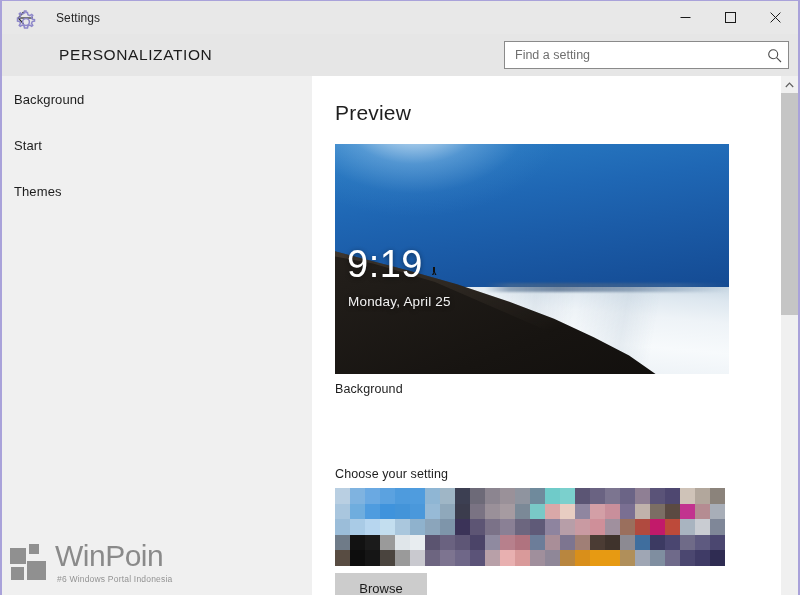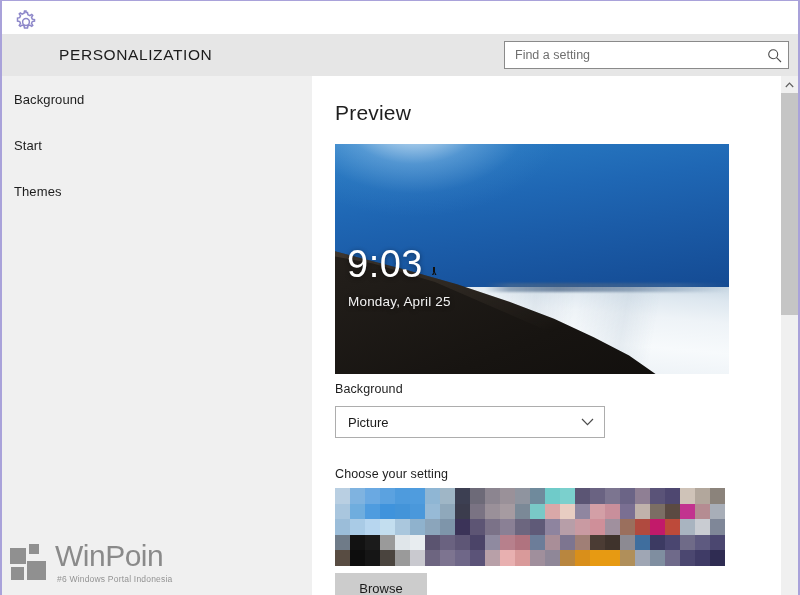--- a/index.html
+++ b/index.html
@@ -393,20 +393,47 @@
     letter-spacing: .2px;
     margin-top: 3px;
     margin-left: 2px;
   }
 </style>
 </head>
 <body>
 
 <div class="window">
 
+  <div class="titlebar">
+    <div class="back-btn">
+      <svg width="17" height="14" viewBox="0 0 17 14" aria-hidden="true">
+        <path d="M6.6 1 L1.2 7 L6.6 13" fill="none" stroke="currentColor" stroke-width="1.2"></path>
+        <path d="M1.4 7 H16" fill="none" stroke="currentColor" stroke-width="1.2"></path>
+      </svg>
+    </div>
+    <div class="title-text">Settings</div>
+
+    <div class="caption-btns">
+      <div class="cap-btn">
+        <svg width="11" height="11" viewBox="0 0 11 11" aria-hidden="true">
+          <path d="M0.5 5.5 H10.5" stroke="currentColor" stroke-width="1"></path>
+        </svg>
+      </div>
+      <div class="cap-btn">
+        <svg width="11" height="11" viewBox="0 0 11 11" aria-hidden="true">
+          <rect x="0.5" y="0.5" width="10" height="10" fill="none" stroke="currentColor" stroke-width="1"></rect>
+        </svg>
+      </div>
+      <div class="cap-btn">
+        <svg width="11" height="11" viewBox="0 0 11 11" aria-hidden="true">
+          <path d="M0.6 0.6 L10.4 10.4 M10.4 0.6 L0.6 10.4" stroke="currentColor" stroke-width="1"></path>
+        </svg>
+      </div>
+    </div>
+  </div>
 
   <div class="headerband"></div>
 
   <div class="gear-wrap">
     <svg width="24" height="24" viewBox="0 0 24 24" aria-hidden="true">
       <g fill="none" stroke="#8d87c9" stroke-width="1.5">
         <circle cx="12" cy="12" r="3.4"></circle>
         <path d="M12 2.6 l1.5 0 .45 2.2 1.9.8 1.85-1.25 1.05 1.05 -1.25 1.85 .8 1.9 2.2 .45 0 1.5 -2.2 .45 -.8 1.9 1.25 1.85 -1.05 1.05 -1.85-1.25 -1.9 .8 -.45 2.2 -1.5 0 -1.5 0 -.45-2.2 -1.9-.8 -1.85 1.25 -1.05-1.05 1.25-1.85 -.8-1.9 -2.2-.45 0-1.5 0-1.5 2.2-.45 .8-1.9 -1.25-1.85 1.05-1.05 1.85 1.25 1.9-.8 .45-2.2 1.5 0 z"></path>
       </g>
     </svg>
@@ -443,34 +470,26 @@
     <div class="preview-img">
       <div class="sky"></div>
       <div class="snow">
         <div class="snow-streaks"></div>
       </div>
       <div class="far-ridge"></div>
       <div class="ridge"></div>
       <div class="ridge-edge"></div>
       <div class="hiker"></div>
 
-      <div class="lock-clock">9:03</div>
+      <div class="lock-clock">9:19</div>
       <div class="lock-date">Monday, April 25</div>
     </div>
 
     <div class="field-label lbl-background">Background</div>
 
-    <div class="dropdown">
-      <span class="dd-value">Picture</span>
-      <span class="chev">
-        <svg width="13" height="8" viewBox="0 0 13 8" aria-hidden="true">
-          <path d="M1 1 L6.5 6.6 L12 1" fill="none" stroke="currentColor" stroke-width="1.2"></path>
-        </svg>
-      </span>
-    </div>
 
     <div class="field-label lbl-choose">Choose your setting</div>
 
     <div class="thumbstrip">
         <i style="background: rgb(185, 207, 226);"></i>
         <i style="background: rgb(127, 179, 224);"></i>
         <i style="background: rgb(106, 169, 226);"></i>
         <i style="background: rgb(91, 162, 224);"></i>
         <i style="background: rgb(78, 155, 221);"></i>
         <i style="background: rgb(79, 156, 222);"></i>

